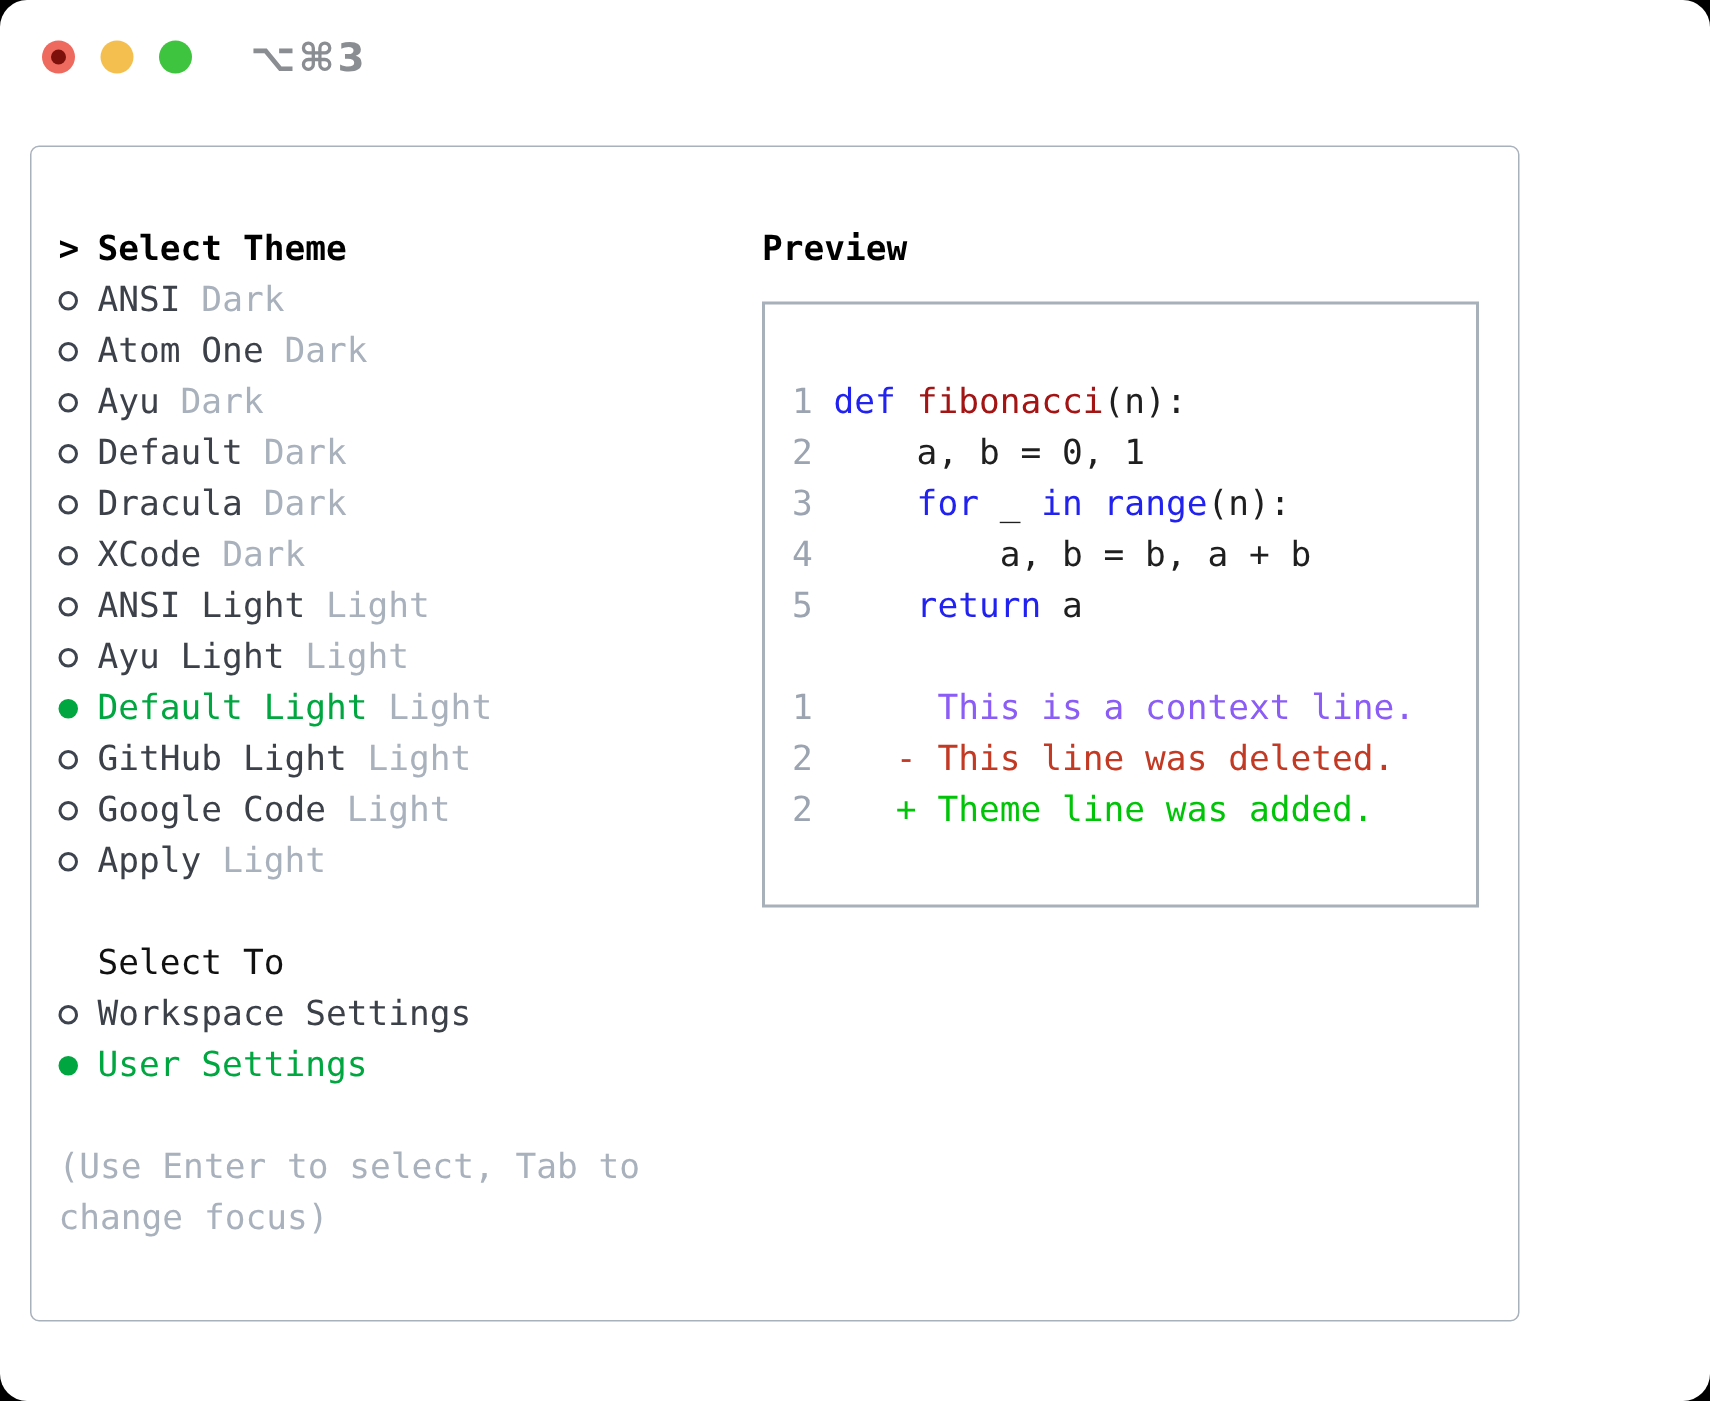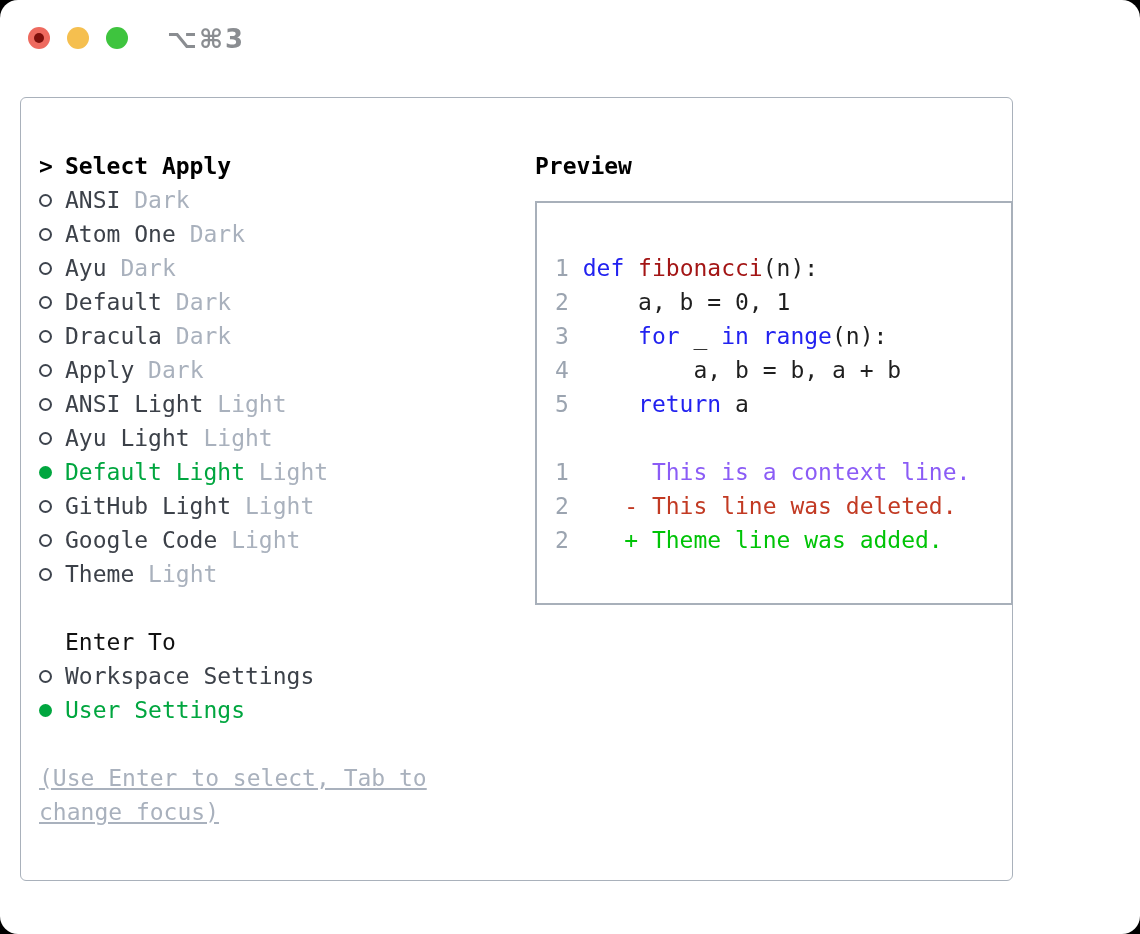--- a/index.html
+++ b/index.html
@@ -42,24 +42,24 @@
   .apply-heading{color:#111;padding-left:26px;}
   .bullet{
     display:inline-block;width:13px;height:13px;border-radius:50%;
     border:2px solid #3e444e;box-sizing:border-box;margin-right:13px;flex:none;
   }
   .bullet.sel{border:none;background:#00a63f;}
   .label{color:#3c4149;}
   .label.sel-text{color:#00a63f;}
   .variant{color:#a9b1bd;}
   .hint{
-    width:440px;font-size:23px;line-height:34px;color:#a9b1bd;white-space:normal;text-decoration:underline;
+    width:440px;font-size:23px;line-height:34px;color:#a9b1bd;white-space:normal;
   }
   
-  .preview-col{position:absolute;left:514px;top:51px;width:500px;}
+  .preview-col{position:absolute;left:487px;top:51px;width:500px;}
   .preview-box{
     margin-top:18px;
     width:478px;height:404px;box-sizing:border-box;
     border:2px solid #a8b0ba;background:#fff;
     padding:48px 0 10px 18px;overflow:hidden;
   }
   .pline{height:34px;line-height:34px;font-size:23px;white-space:pre;}
   .num{display:inline-block;width:1ch;margin-right:1ch;color:#9ba4b0;}
   .seg{white-space:pre;}
   .seg.code{color:#1f1f1f;}
@@ -81,42 +81,42 @@
     <div class="tl yellow"></div>
     <div class="tl green"></div>
     <div class="shortcut">⌥⌘3</div>
   </div>
 
   <div class="panel">
 
     <div class="left-col">
       <div class="row">
         <span class="cursor">&gt;</span>
-        <span class="heading">Select Apply</span>
+        <span class="heading">Select Theme</span>
       </div>
 
       <div id="theme-list">
           <div class="row"><span class="bullet"></span><span class="label">ANSI</span><span class="variant"> Dark</span></div>
           <div class="row"><span class="bullet"></span><span class="label">Atom One</span><span class="variant"> Dark</span></div>
           <div class="row"><span class="bullet"></span><span class="label">Ayu</span><span class="variant"> Dark</span></div>
           <div class="row"><span class="bullet"></span><span class="label">Default</span><span class="variant"> Dark</span></div>
           <div class="row"><span class="bullet"></span><span class="label">Dracula</span><span class="variant"> Dark</span></div>
-          <div class="row"><span class="bullet"></span><span class="label">Apply</span><span class="variant"> Dark</span></div>
+          <div class="row"><span class="bullet"></span><span class="label">XCode</span><span class="variant"> Dark</span></div>
           <div class="row"><span class="bullet"></span><span class="label">ANSI Light</span><span class="variant"> Light</span></div>
           <div class="row"><span class="bullet"></span><span class="label">Ayu Light</span><span class="variant"> Light</span></div>
           <div class="row"><span class="bullet sel"></span><span class="label sel-text">Default Light</span><span class="variant"> Light</span></div>
           <div class="row"><span class="bullet"></span><span class="label">GitHub Light</span><span class="variant"> Light</span></div>
           <div class="row"><span class="bullet"></span><span class="label">Google Code</span><span class="variant"> Light</span></div>
-          <div class="row"><span class="bullet"></span><span class="label">Theme</span><span class="variant"> Light</span></div>
+          <div class="row"><span class="bullet"></span><span class="label">Apply</span><span class="variant"> Light</span></div>
         </div>
 
       <div class="spacer"></div>
 
       <div class="row">
-        <span class="apply-heading">Enter To</span>
+        <span class="apply-heading">Select To</span>
       </div>
 
       <div id="apply-list">
           <div class="row"><span class="bullet"></span><span class="label">Workspace Settings</span></div>
           <div class="row"><span class="bullet sel"></span><span class="label sel-text">User Settings</span></div>
         </div>
 
       <div class="spacer"></div>
 
       <div class="hint">(Use Enter to select, Tab to change focus)</div>

